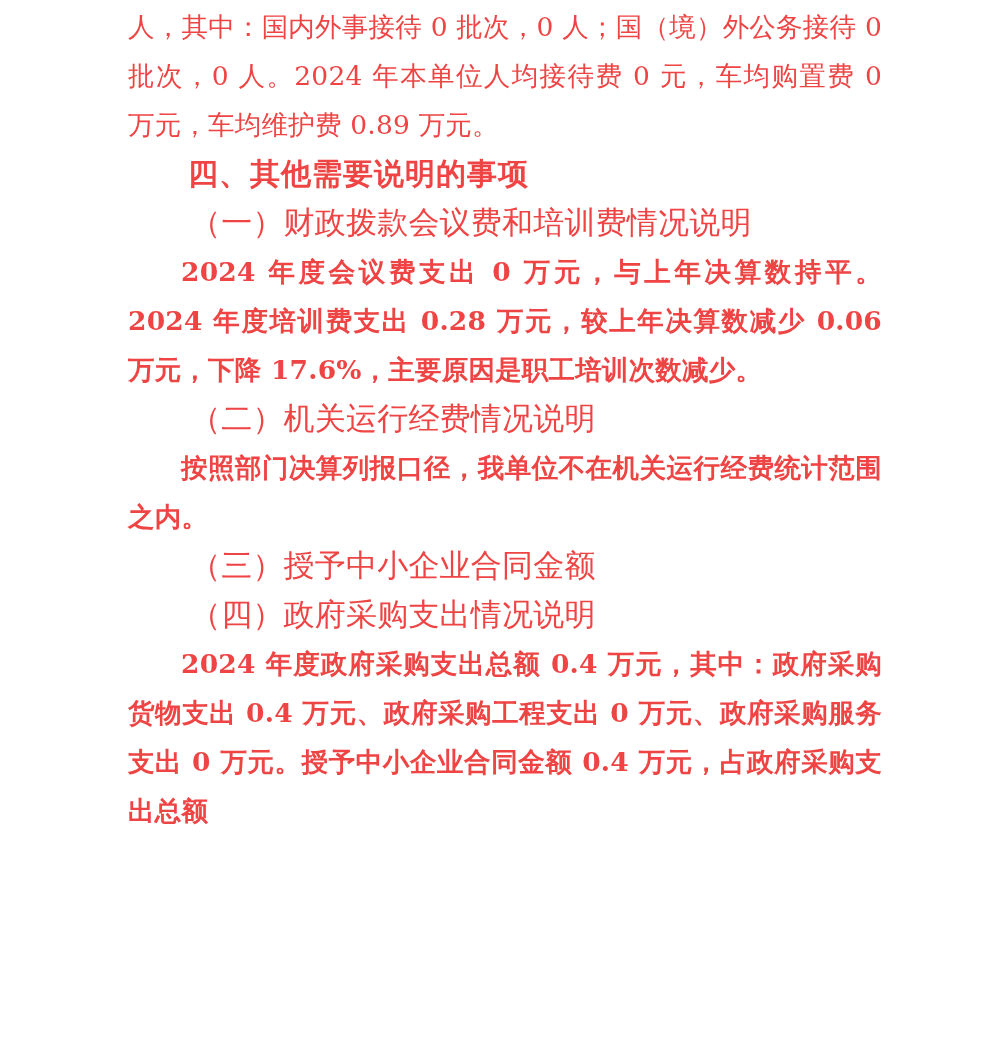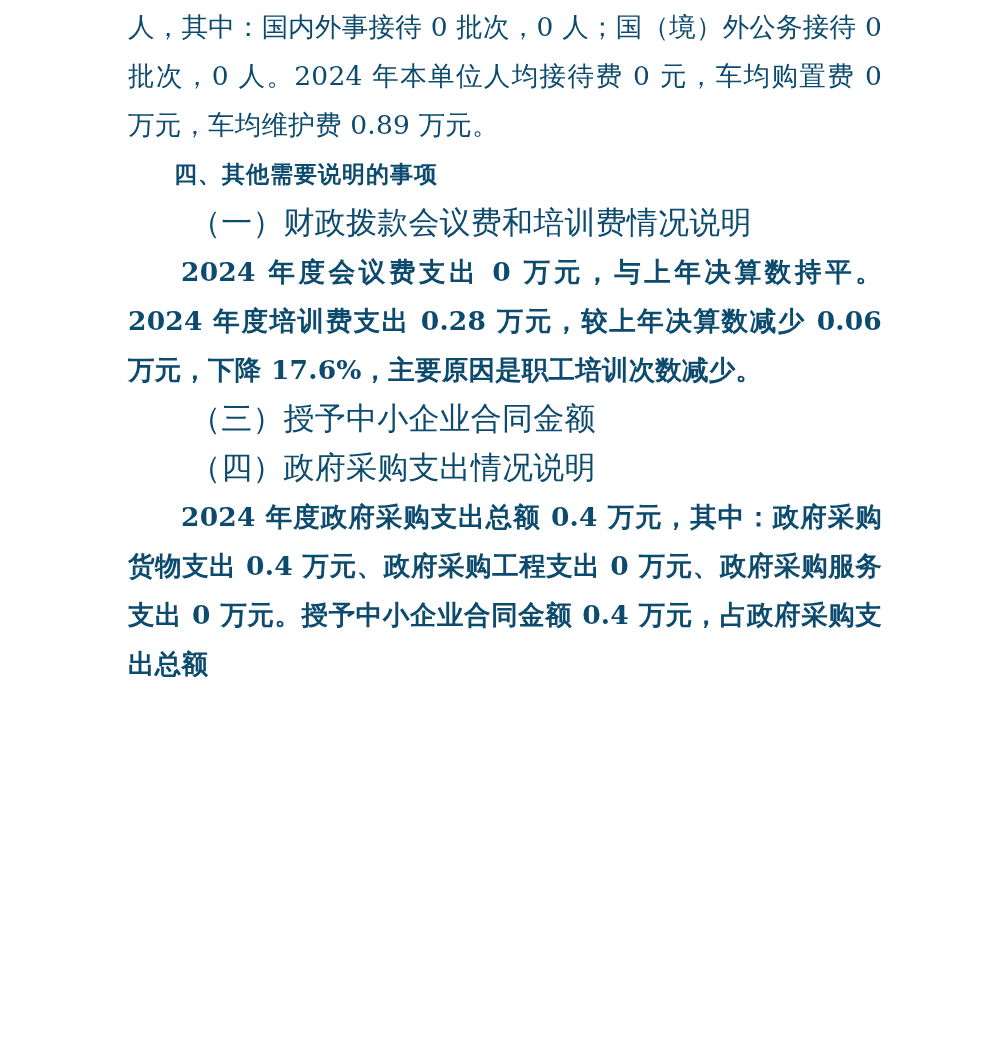--- a/index.html
+++ b/index.html
@@ -24,30 +24,30 @@
   .doc-body {
     padding-top: 2px;
   }
   p {
     margin: 0;
     font-size: 26.5px;
     line-height: 49px;
     text-align: justify;
     text-justify: inter-ideograph;
     letter-spacing: 0.2px;
-    color: #0c4a6e;
+    color: #ef4444;
   }
   p.indent {
     text-indent: 2em;
     font-weight: bold;
   }
   .heading {
     font-weight: bold;
     text-indent: 2em;
-    font-size: 23px;
+    font-size: 30px;
     line-height: 49px;
     margin: 0;
     letter-spacing: 1px;
   }
   .subheading {
     text-indent: 2em;
     font-size: 31px;
     line-height: 49px;
     margin: 0;
   }
@@ -59,21 +59,23 @@
   <div class="doc-body">
 
     <p class="">人，其中：国内外事接待 0 批次，0 人；国（境）外公务接待 0 批次，0 人。2024 年本单位人均接待费 0 元，车均购置费 0 万元，车均维护费 0.89 万元。</p>
 
     <p class="heading">四、其他需要说明的事项</p>
 
     <p class="subheading">（一）财政拨款会议费和培训费情况说明</p>
 
     <p class="indent">2024 年度会议费支出 0 万元，与上年决算数持平。2024 年度培训费支出 0.28 万元，较上年决算数减少 0.06 万元，下降 17.6%，主要原因是职工培训次数减少。</p>
 
+    <p class="subheading">（二）机关运行经费情况说明</p>
 
+    <p class="indent">按照部门决算列报口径，我单位不在机关运行经费统计范围之内。</p>
 
     <p class="subheading">（三）授予中小企业合同金额</p>
 
 
     <p class="subheading">（四）政府采购支出情况说明</p>
 
     <p class="indent">2024 年度政府采购支出总额 0.4 万元，其中：政府采购货物支出 0.4 万元、政府采购工程支出 0 万元、政府采购服务支出 0 万元。授予中小企业合同金额 0.4 万元，占政府采购支出总额</p>
 
   </div>
 </div>

